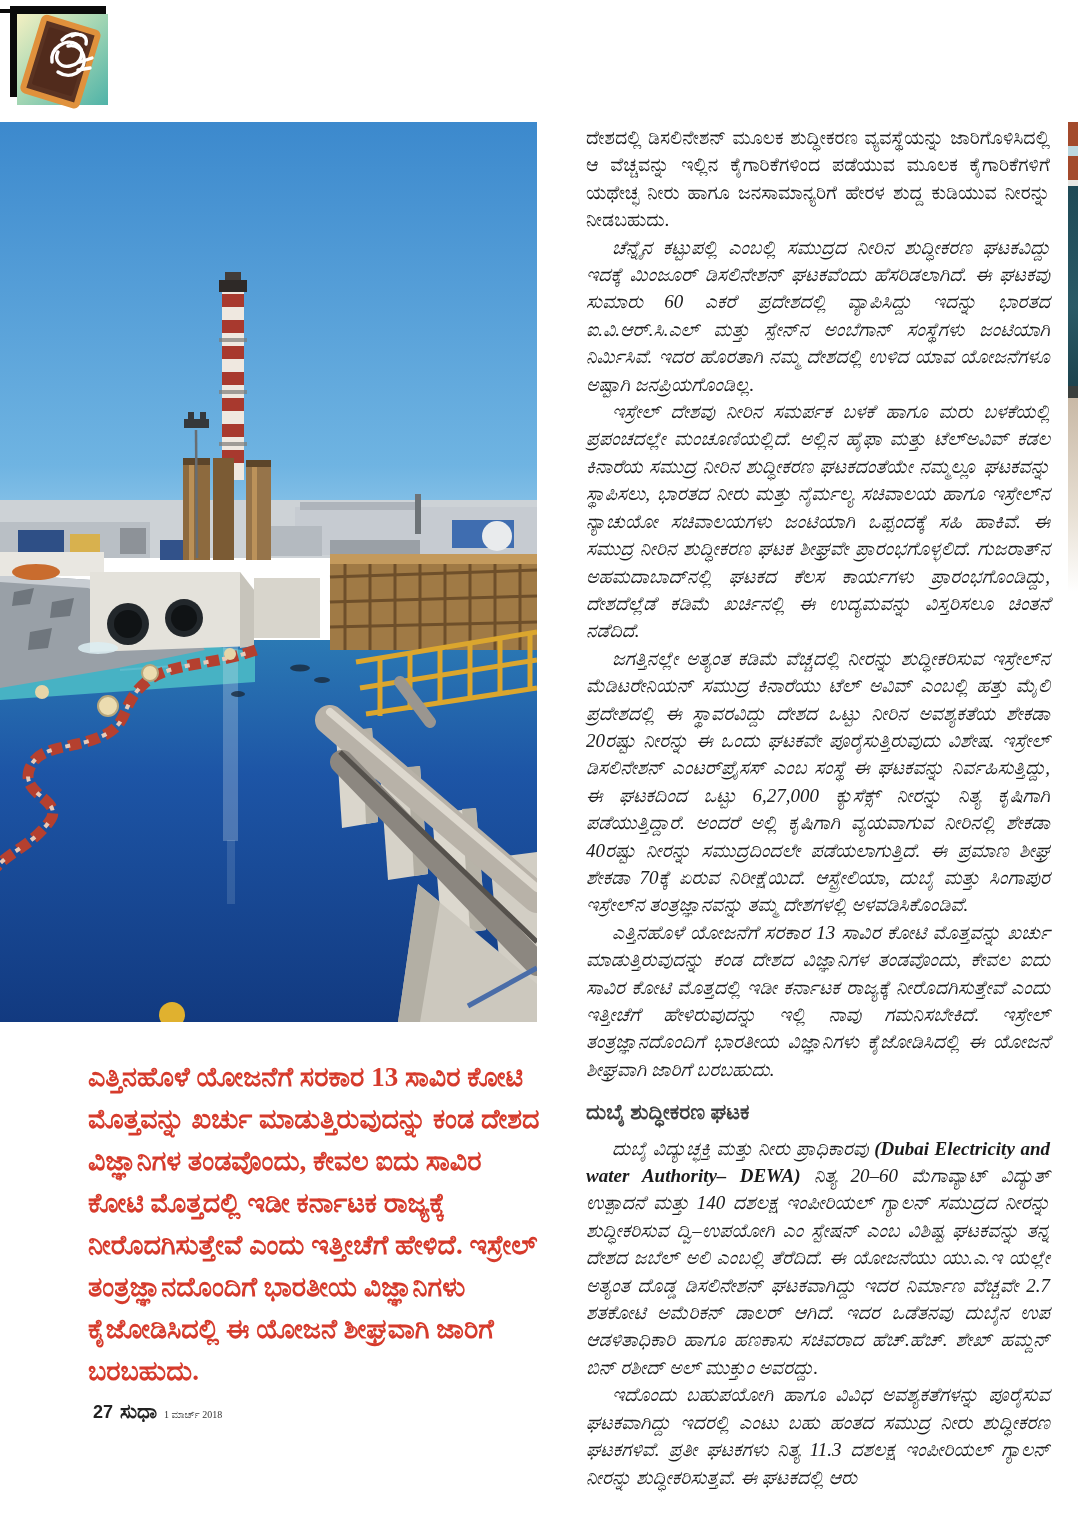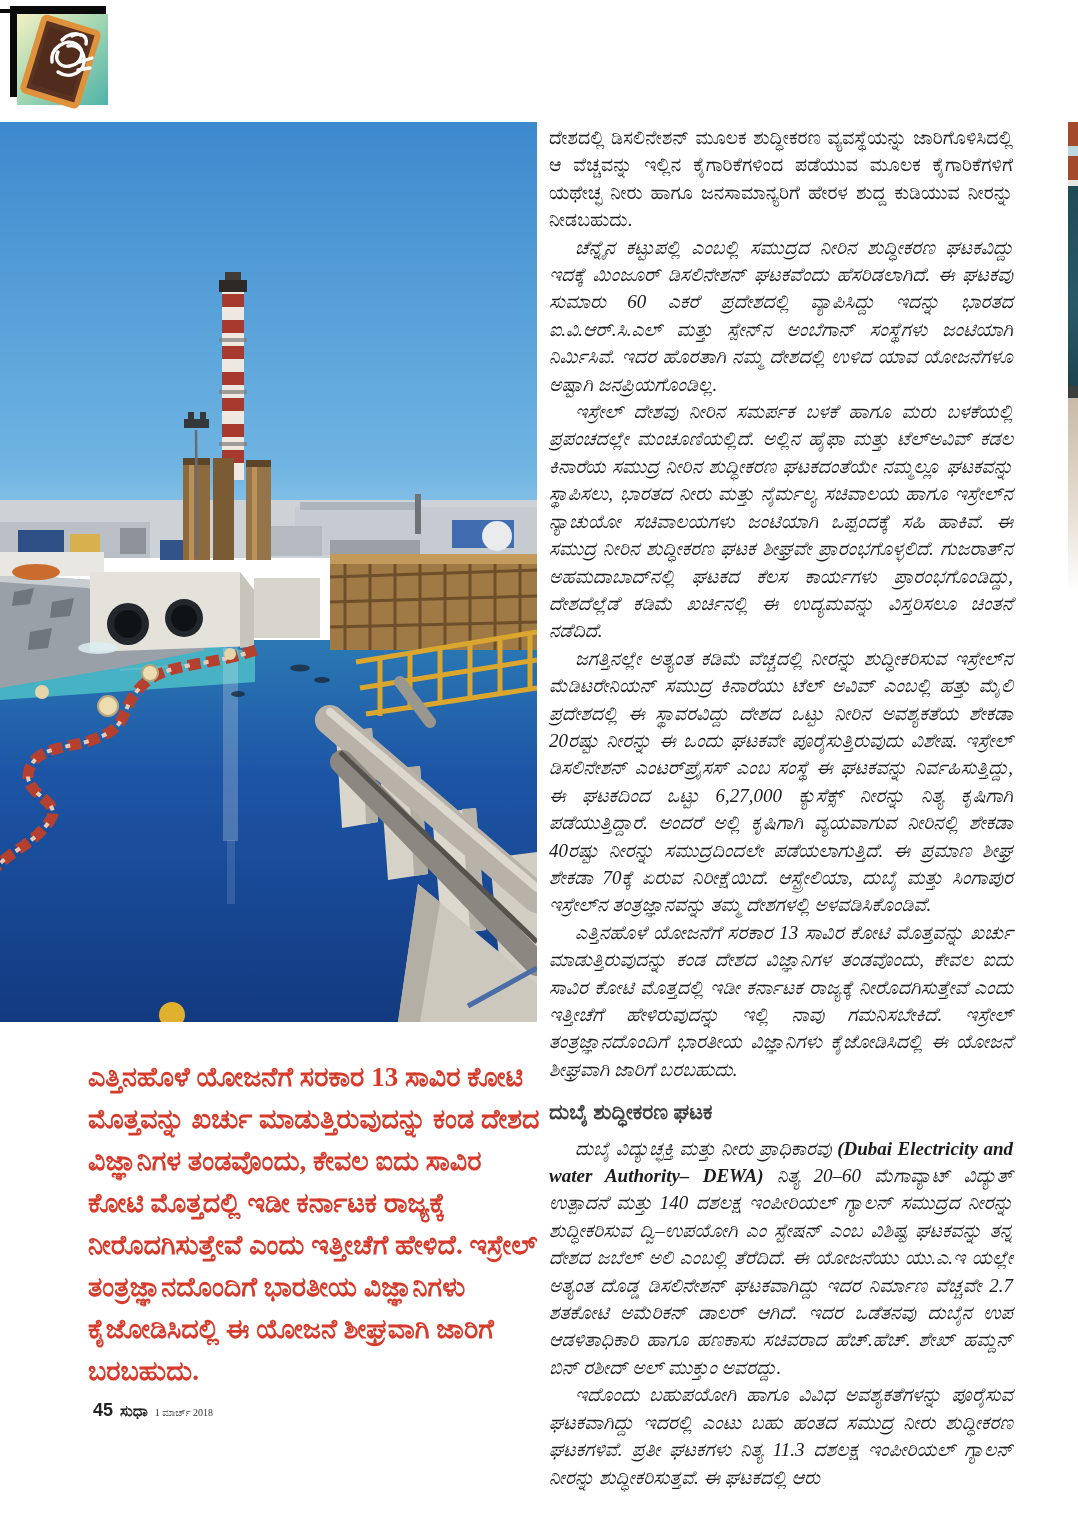--- a/index.html
+++ b/index.html
@@ -4,34 +4,34 @@
 <style>
   html,body{margin:0;padding:0;background:#ffffff;}
   .page{position:relative;width:1078px;height:1525px;background:#ffffff;overflow:hidden;
         font-family:"Liberation Serif", serif;color:#1c1c1c;}
   
   .logo-wrap{position:absolute;left:0;top:0;width:130px;height:115px;}
   
   .photo{position:absolute;left:0;top:122px;width:537px;height:900px;}
   .photo svg{display:block;}
   
-  .column{position:absolute;left:549px;top:124px;width:464px;
+  .column{position:absolute;left:586px;top:124px;width:464px;
           font-size:19px;line-height:27.4px;text-align:justify;color:#1b1b1b;}
   .column p{margin:0;}
   .column p.ind{text-indent:26px;font-style:italic;}
   .section-heading{font-size:21px;font-weight:bold;margin:16px 0 8px 0;color:#404040;}
   .en-bold{font-weight:bold;}
   
   .pull-quote{position:absolute;left:88px;top:1056px;width:455px;
               font-size:27px;line-height:42px;font-weight:bold;color:#d63b2c;}
   
   .footer{position:absolute;left:93px;top:1400px;font-size:14px;color:#222;
           display:flex;align-items:baseline;gap:7px;white-space:nowrap;}
   .footer .pgnum{font-weight:bold;font-size:18px;font-family:"Liberation Sans",sans-serif;}
-  .footer .mag{font-weight:bold;font-size:15px;}
+  .footer .mag{font-weight:bold;font-size:20px;}
   .footer .date{font-size:10px;color:#333;}
   
   .edge-strip{position:absolute;left:1068px;top:122px;width:10px;height:470px;}
   .edge-strip .b{width:10px;}
 </style>
 </head>
 <body>
 
 <div class="page">
 
@@ -240,21 +240,21 @@
     <div class="section-heading">ದುಬೈ ಶುದ್ಧೀಕರಣ ಘಟಕ</div>
 
     <p class="ind"><span>ದುಬೈ ವಿದ್ಯುಚ್ಛಕ್ತಿ ಮತ್ತು ನೀರು ಪ್ರಾಧಿಕಾರವು </span><span class="en-bold">(Dubai Electricity and water Authority– DEWA)</span><span> ನಿತ್ಯ 20–60 ಮೆಗಾವ್ಯಾಟ್ ವಿದ್ಯುತ್ ಉತ್ಪಾದನೆ ಮತ್ತು 140 ದಶಲಕ್ಷ ಇಂಪೀರಿಯಲ್ ಗ್ಯಾಲನ್ ಸಮುದ್ರದ ನೀರನ್ನು ಶುದ್ಧೀಕರಿಸುವ ದ್ವಿ–ಉಪಯೋಗಿ ಎಂ ಸ್ಟೇಷನ್ ಎಂಬ ವಿಶಿಷ್ಟ ಘಟಕವನ್ನು ತನ್ನ ದೇಶದ ಜಬೆಲ್ ಅಲಿ ಎಂಬಲ್ಲಿ ತೆರೆದಿದೆ. ಈ ಯೋಜನೆಯು ಯು.ಎ.ಇ ಯಲ್ಲೇ ಅತ್ಯಂತ ದೊಡ್ಡ ಡಿಸಲಿನೇಶನ್ ಘಟಕವಾಗಿದ್ದು ಇದರ ನಿರ್ಮಾಣ ವೆಚ್ಚವೇ 2.7 ಶತಕೋಟಿ ಅಮೆರಿಕನ್ ಡಾಲರ್ ಆಗಿದೆ. ಇದರ ಒಡೆತನವು ದುಬೈನ ಉಪ ಆಡಳಿತಾಧಿಕಾರಿ ಹಾಗೂ ಹಣಕಾಸು ಸಚಿವರಾದ ಹೆಚ್.ಹೆಚ್. ಶೇಖ್ ಹಮ್ದನ್ ಬಿನ್ ರಶೀದ್ ಅಲ್ ಮುಕ್ತುಂ ಅವರದ್ದು.</span></p>
 
     <p class="ind">ಇದೊಂದು ಬಹುಪಯೋಗಿ ಹಾಗೂ ವಿವಿಧ ಅವಶ್ಯಕತೆಗಳನ್ನು ಪೂರೈಸುವ ಘಟಕವಾಗಿದ್ದು ಇದರಲ್ಲಿ ಎಂಟು ಬಹು ಹಂತದ ಸಮುದ್ರ ನೀರು ಶುದ್ಧೀಕರಣ ಘಟಕಗಳಿವೆ. ಪ್ರತೀ ಘಟಕಗಳು ನಿತ್ಯ 11.3 ದಶಲಕ್ಷ ಇಂಪೀರಿಯಲ್ ಗ್ಯಾಲನ್ ನೀರನ್ನು ಶುದ್ಧೀಕರಿಸುತ್ತವೆ. ಈ ಘಟಕದಲ್ಲಿ ಆರು</p>
   </div>
 
   <div class="pull-quote">ಎತ್ತಿನಹೊಳೆ ಯೋಜನೆಗೆ ಸರಕಾರ 13 ಸಾವಿರ ಕೋಟಿ ಮೊತ್ತವನ್ನು ಖರ್ಚು ಮಾಡುತ್ತಿರುವುದನ್ನು ಕಂಡ ದೇಶದ ವಿಜ್ಞಾನಿಗಳ ತಂಡವೊಂದು, ಕೇವಲ ಐದು ಸಾವಿರ ಕೋಟಿ ಮೊತ್ತದಲ್ಲಿ ಇಡೀ ಕರ್ನಾಟಕ ರಾಜ್ಯಕ್ಕೆ ನೀರೊದಗಿಸುತ್ತೇವೆ ಎಂದು ಇತ್ತೀಚೆಗೆ ಹೇಳಿದೆ. ಇಸ್ರೇಲ್ ತಂತ್ರಜ್ಞಾನದೊಂದಿಗೆ ಭಾರತೀಯ ವಿಜ್ಞಾನಿಗಳು ಕೈಜೋಡಿಸಿದಲ್ಲಿ ಈ ಯೋಜನೆ ಶೀಘ್ರವಾಗಿ ಜಾರಿಗೆ ಬರಬಹುದು.</div>
 
   <div class="footer">
-    <span class="pgnum">45</span>
+    <span class="pgnum">27</span>
     <span class="mag">ಸುಧಾ</span>
     <span class="date">1 ಮಾರ್ಚ್ 2018</span>
   </div>
 
   <div class="edge-strip">
     <div class="b" style="height:24px;background:#a34a2c;"></div>
     <div class="b" style="height:10px;background:#bcd8e0;"></div>
     <div class="b" style="height:24px;background:#a34a2c;"></div>
     <div class="b" style="height:6px;background:#e8e8e4;"></div>
     <div class="b" style="height:200px;background:linear-gradient(#1f4a56,#2a5a66 60%,#1d444f);"></div>

